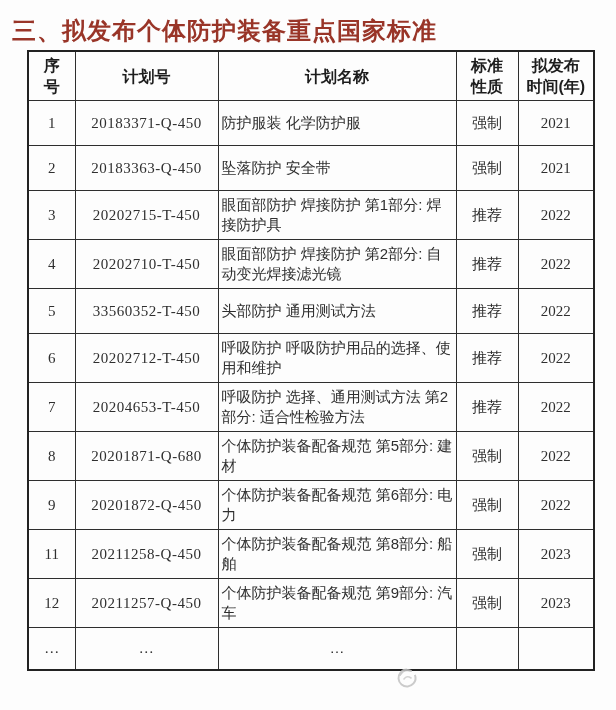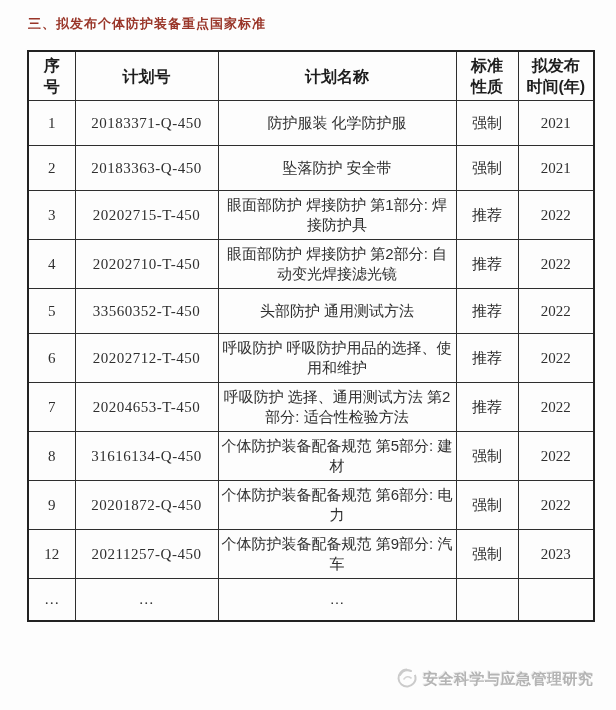--- a/index.html
+++ b/index.html
@@ -11,22 +11,22 @@
     color: #323232;
     overflow: hidden;
   }
   .page {
     position: relative;
     width: 616px; height: 710px;
     background: #fdfdfd;
   }
   .doc-title {
     position: absolute;
-    left: 28px; top: 15px;
-    font-size: 13px;
+    left: 12px; top: 15px;
+    font-size: 24px;
     font-weight: bold;
     color: #993528;
     letter-spacing: 1px;
     white-space: nowrap;
   }
   table.standards {
     position: absolute;
     left: 27px; top: 50px;
     width: 566px;
     border-collapse: collapse;
@@ -57,21 +57,21 @@
   tr.row-single td { height: 45px; }
   tr.row-double td { height: 48px; }
   tr.row-dots td   { height: 42px; }
   .cell-seq, .cell-year, .cell-plan {
     text-align: center;
     font-family: "Liberation Serif", serif;
     font-size: 15.5px;
   }
   .cell-plan { letter-spacing: 0.5px; margin-top: 12px; }
   .cell-name {
-    text-align: center;
+    text-align: left;
     padding-left: 7px;
     padding-right: 5px;
   }
   .cell-nature { text-align: center; margin-left: 28px; }
   .watermark {
     position: absolute;
     left: 394px; top: 664px;
     display: flex;
     align-items: center;
     gap: 3px;
@@ -160,31 +160,38 @@
       </tr>
       <tr class="row-double">
         <td class="cell-seq">7</td>
         <td class="cell-plan">20204653-T-450</td>
         <td class="cell-name">呼吸防护 选择、通用测试方法 第2部分: 适合性检验方法</td>
         <td class="cell-nature">推荐</td>
         <td class="cell-year">2022</td>
       </tr>
       <tr class="row-double">
         <td class="cell-seq">8</td>
-        <td class="cell-plan">31616134-Q-450</td>
+        <td class="cell-plan">20201871-Q-680</td>
         <td class="cell-name">个体防护装备配备规范 第5部分: 建材</td>
         <td class="cell-nature">强制</td>
         <td class="cell-year">2022</td>
       </tr>
       <tr class="row-double">
         <td class="cell-seq">9</td>
         <td class="cell-plan">20201872-Q-450</td>
         <td class="cell-name">个体防护装备配备规范 第6部分: 电力</td>
         <td class="cell-nature">强制</td>
         <td class="cell-year">2022</td>
+      </tr>
+      <tr class="row-double">
+        <td class="cell-seq">11</td>
+        <td class="cell-plan">20211258-Q-450</td>
+        <td class="cell-name">个体防护装备配备规范 第8部分: 船舶</td>
+        <td class="cell-nature">强制</td>
+        <td class="cell-year">2023</td>
       </tr>
       <tr class="row-double">
         <td class="cell-seq">12</td>
         <td class="cell-plan">20211257-Q-450</td>
         <td class="cell-name">个体防护装备配备规范 第9部分: 汽车</td>
         <td class="cell-nature">强制</td>
         <td class="cell-year">2023</td>
       </tr>
       <tr class="row-dots">
         <td class="cell-seq">…</td>
@@ -197,16 +204,15 @@
   </table>
 
   <div class="watermark">
     <span class="watermark-icon">
       <svg width="26" height="26" viewBox="0 0 26 26" xmlns="http://www.w3.org/2000/svg">
         <circle cx="13" cy="14" r="8.5" fill="none" stroke="#c3c3c3" stroke-width="2" stroke-dasharray="34 10" transform="rotate(40 13 14)"></circle>
         <path d="M6 11 Q10 4 17 7" fill="none" stroke="#c3c3c3" stroke-width="2" stroke-linecap="round"></path>
         <path d="M10 15 q3 -4 7 -1" fill="none" stroke="#cccccc" stroke-width="1.6" stroke-linecap="round"></path>
       </svg>
     </span>
-    <span class="watermark-text">安全科学与应急管理研究</span>
   </div>
 
 </div>
 
 </body></html>

